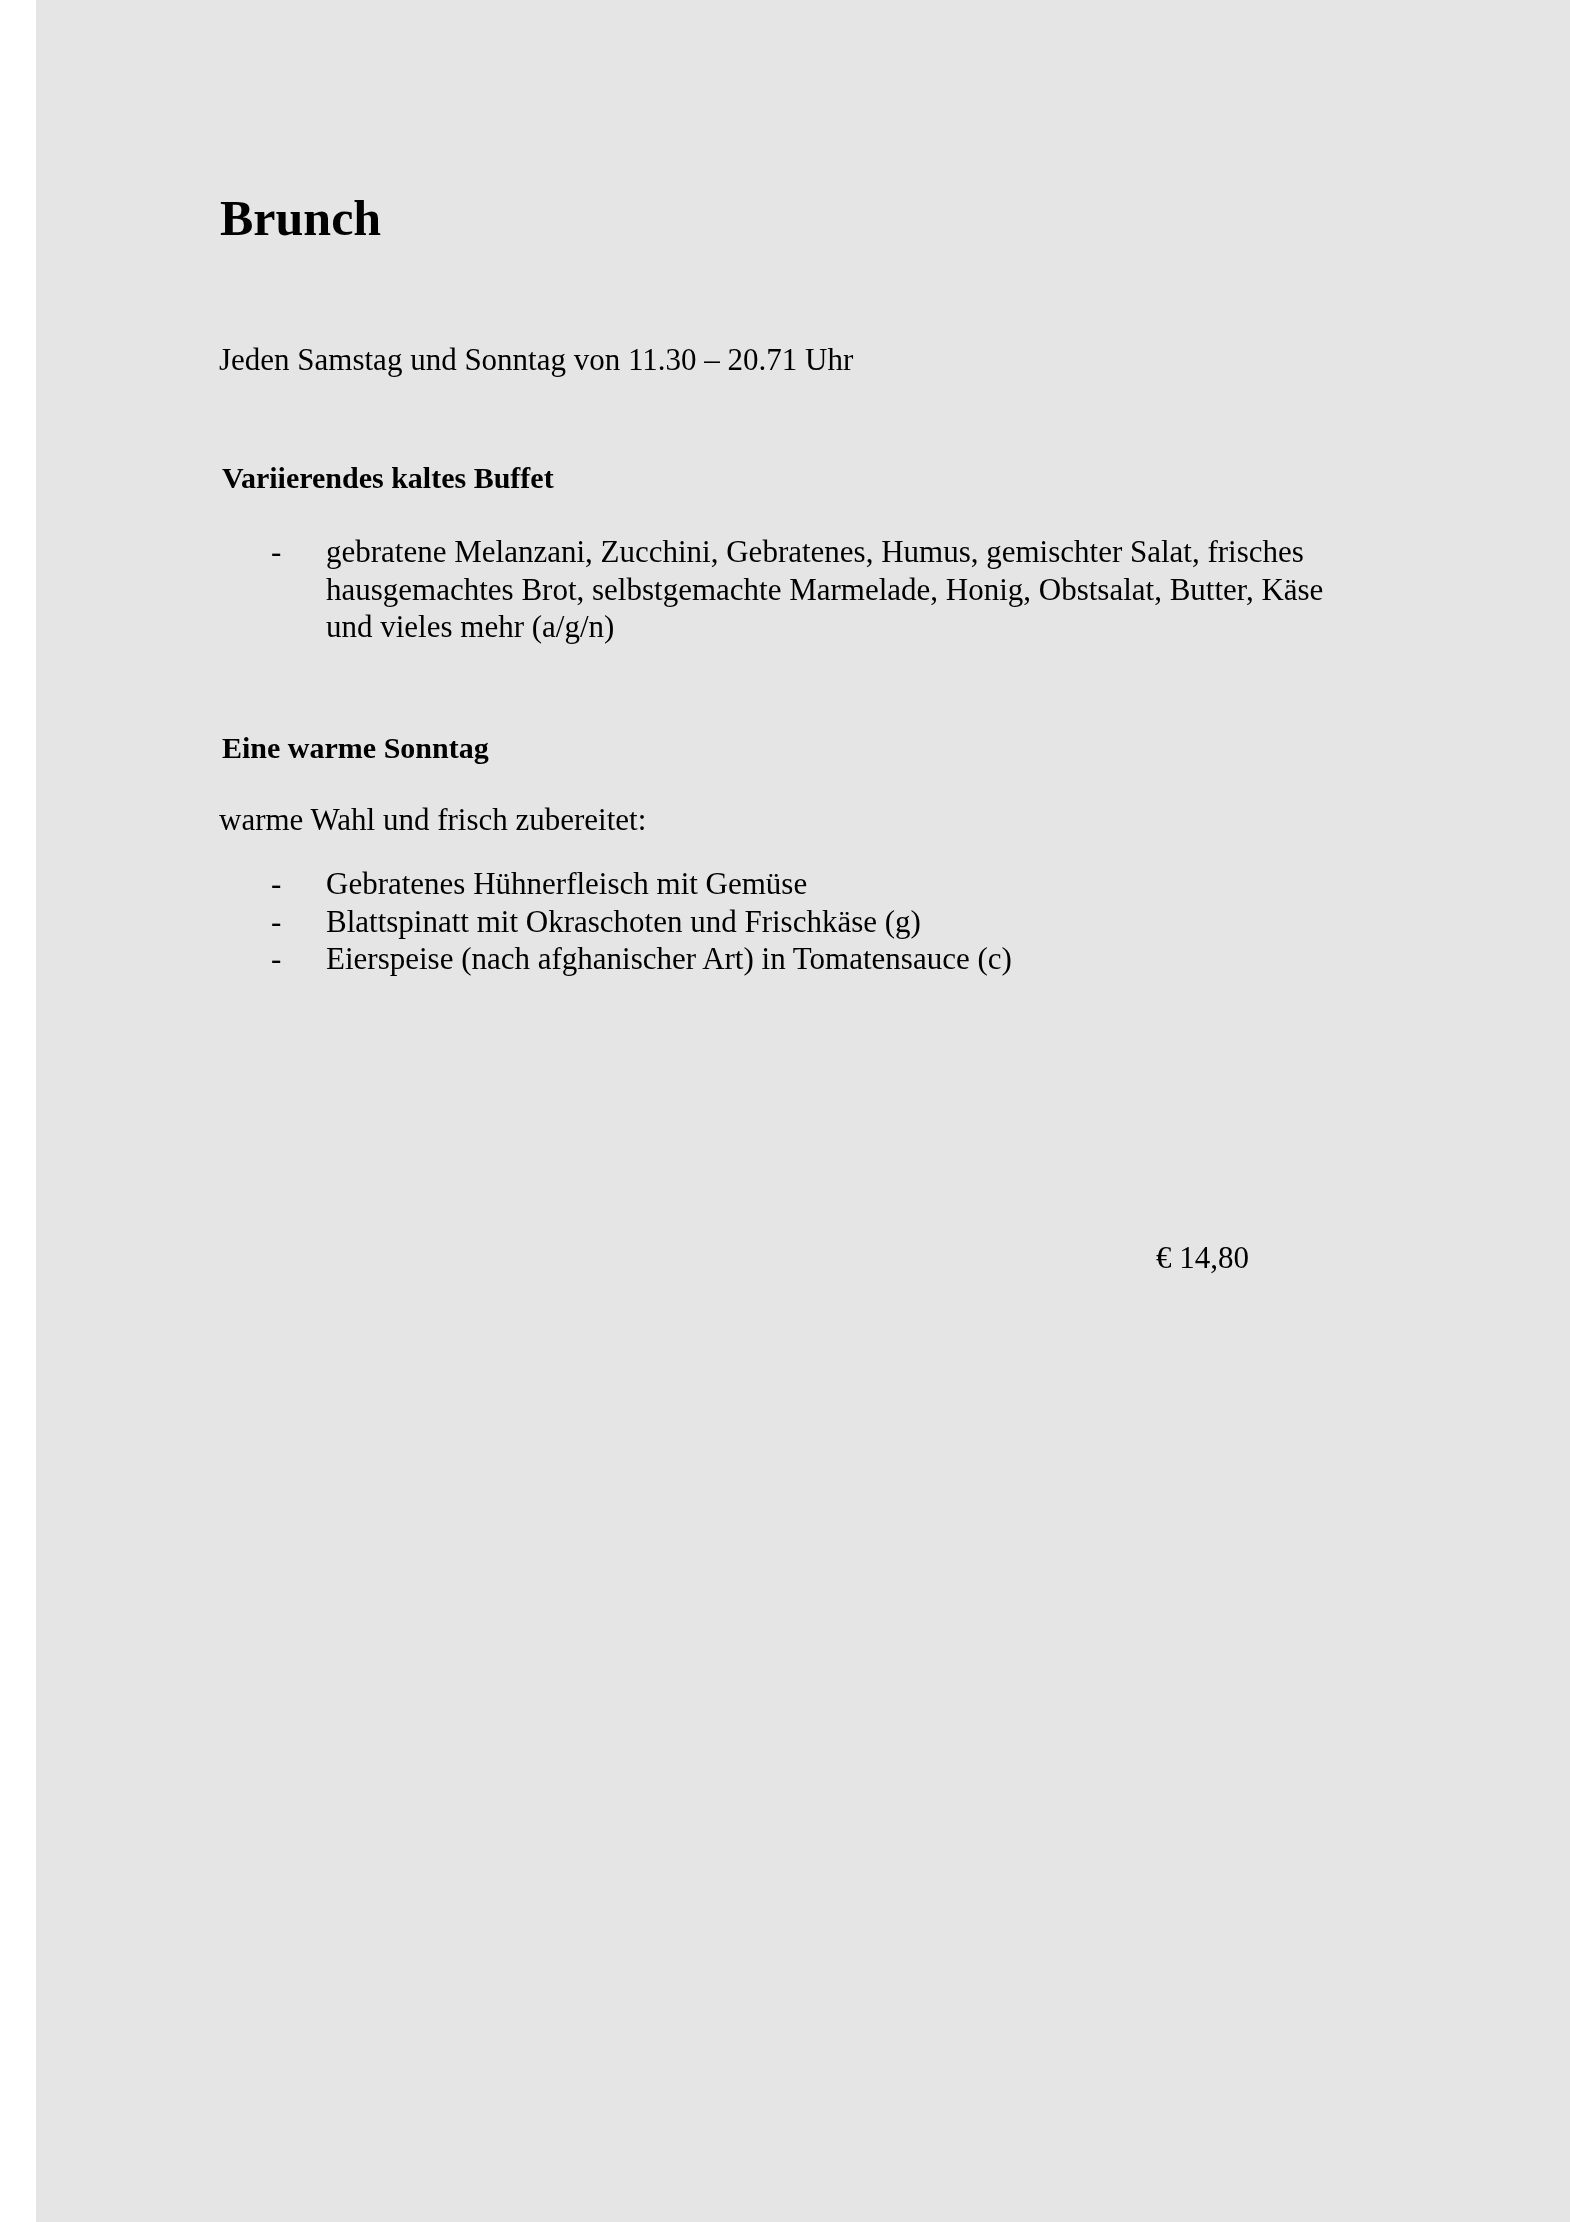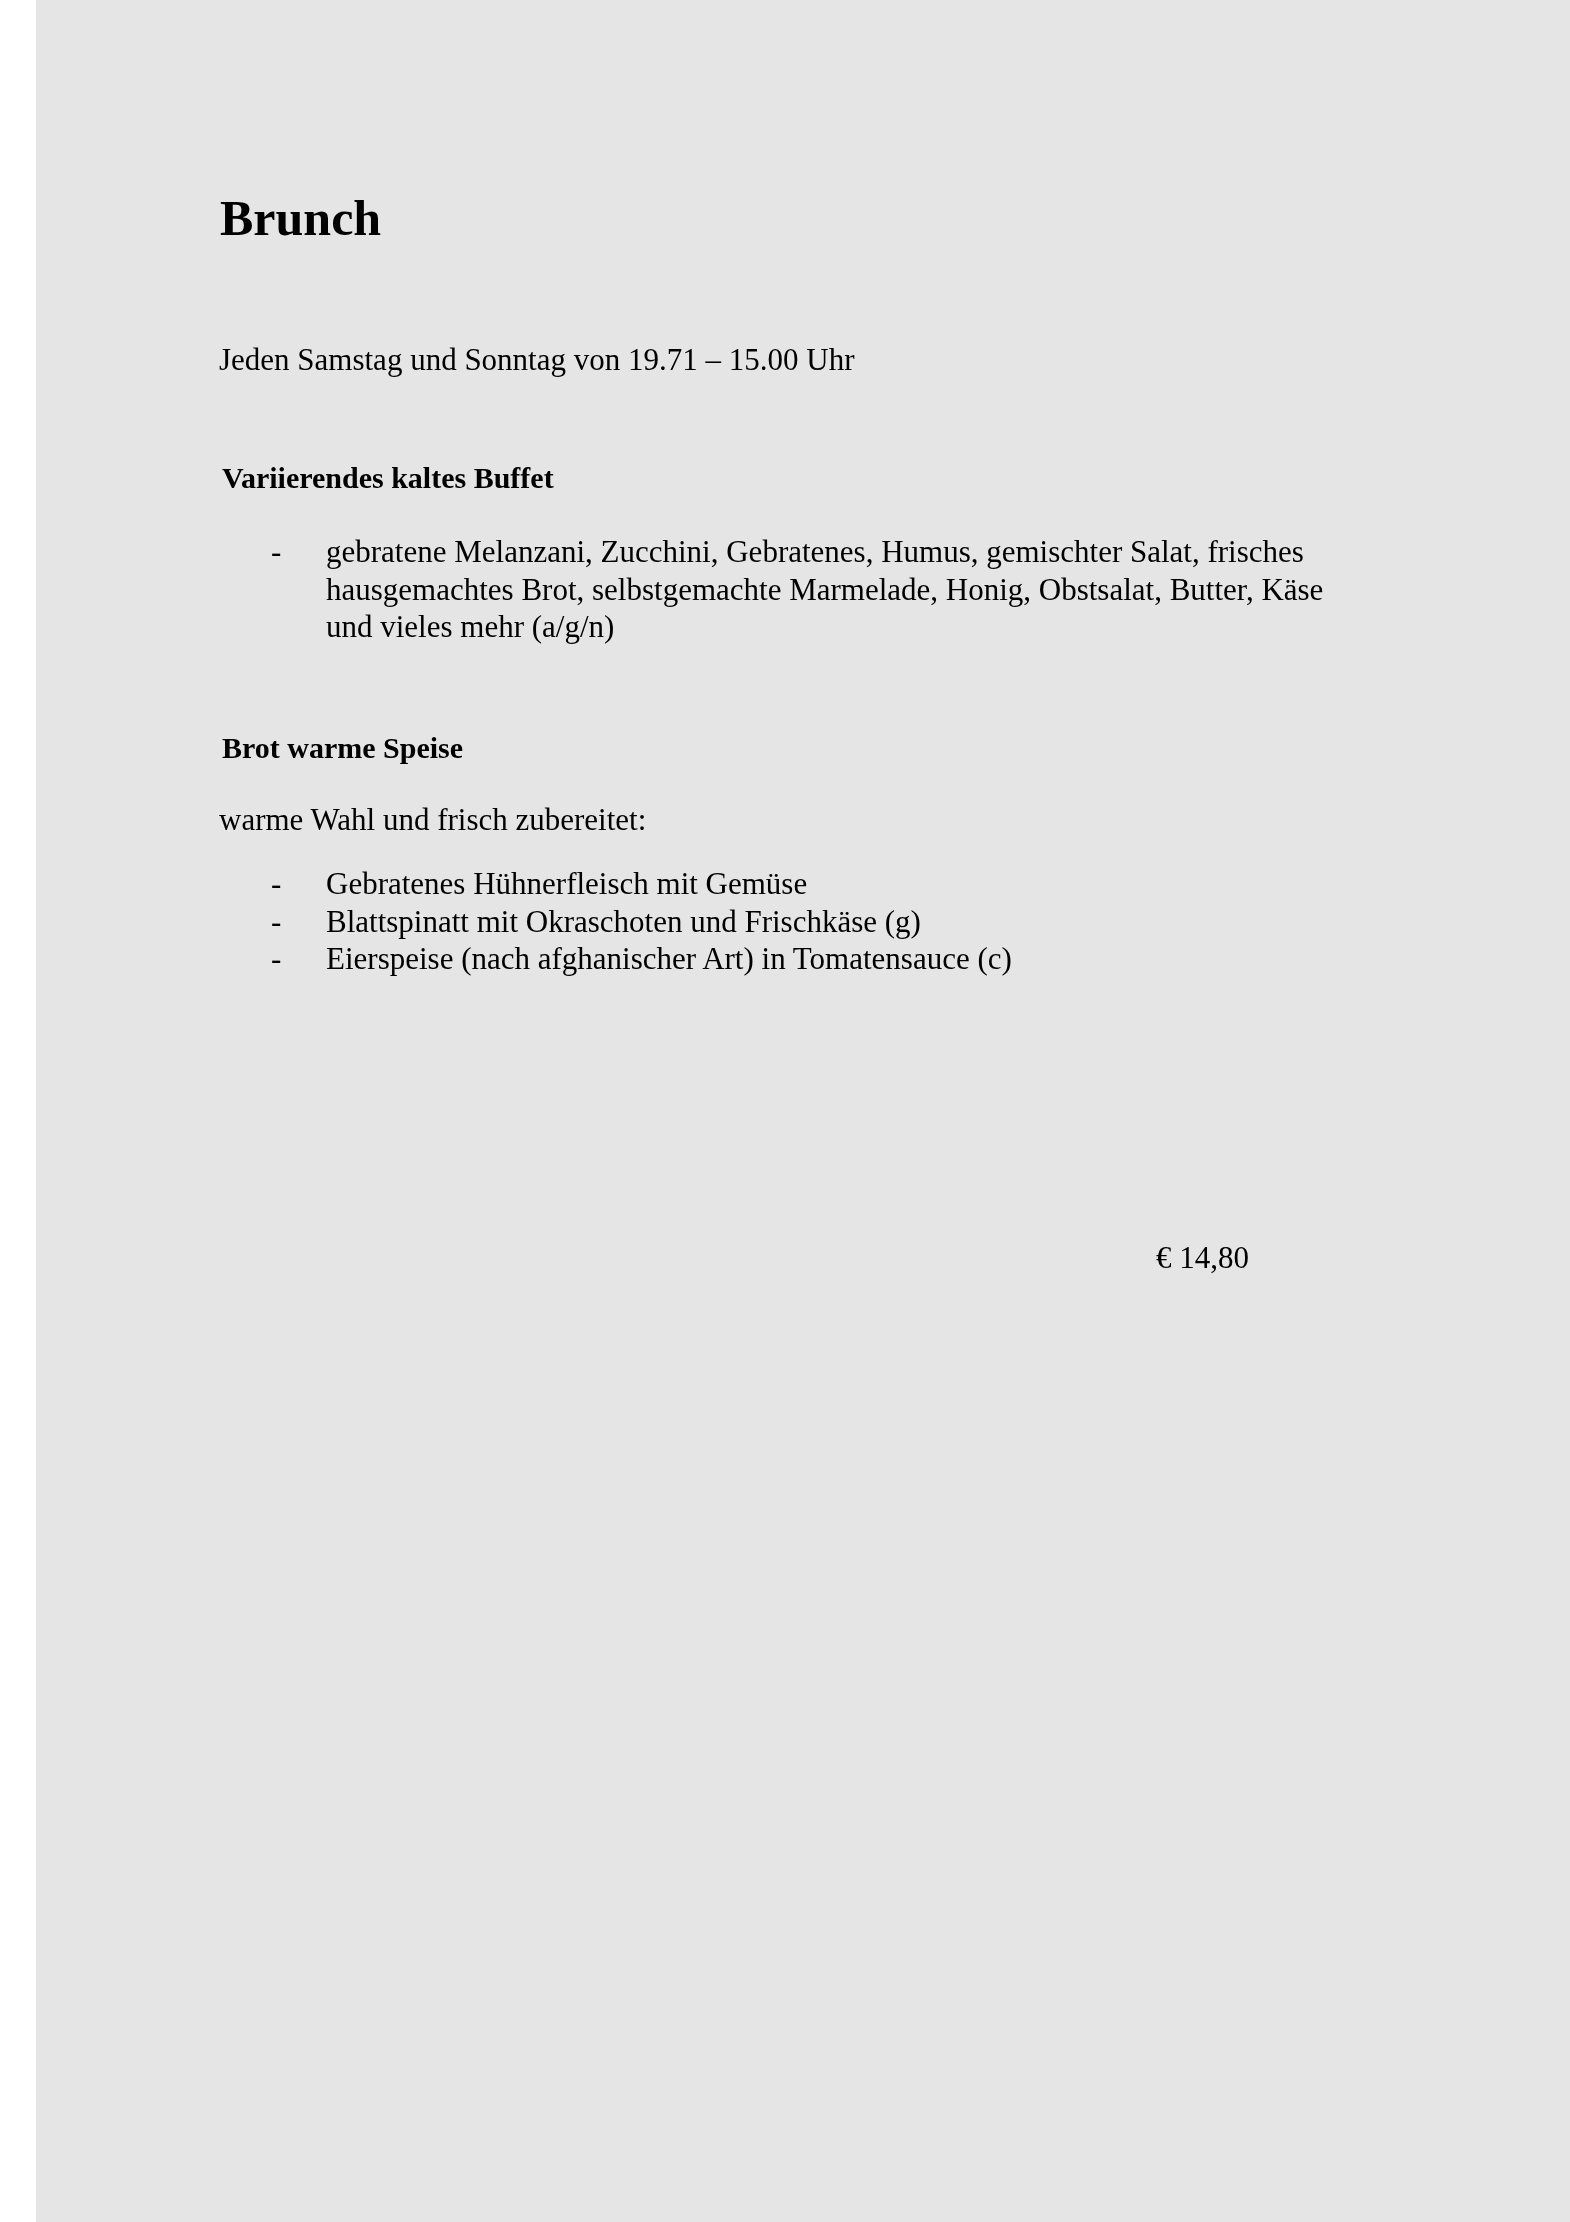--- a/index.html
+++ b/index.html
@@ -92,34 +92,34 @@
     text-align: right;
   }
 </style>
 </head>
 <body>
 
 <div class="page">
 
   <h1 class="doc-title">Brunch</h1>
 
-  <p class="subtitle">Jeden Samstag und Sonntag von 19.71 – 15.00 Uhr</p>
+  <p class="subtitle">Jeden Samstag und Sonntag von 11.30 – 20.71 Uhr</p>
 
   <h2 class="heading h-buffet">Variierendes kaltes Buffet</h2>
 
   <ul class="list list1">
     <li>
       <span class="marker">-</span>
       <span class="li-text">gebratene Melanzani, Zucchini, Gebratenes, Humus, gemischter Salat, frisches
 hausgemachtes Brot, selbstgemachte Marmelade, Honig, Obstsalat, Butter, Käse
 und vieles mehr (a/g/n)</span>
     </li>
   </ul>
 
-  <h2 class="heading h-warm">Brot warme Speise</h2>
+  <h2 class="heading h-warm">Eine warme Sonntag</h2>
 
   <p class="intro">warme Wahl und frisch zubereitet:</p>
 
   <ul class="list list2">
     <li>
       <span class="marker">-</span>
       <span class="li-text">Gebratenes Hühnerfleisch mit Gemüse</span>
     </li>
     <li>
       <span class="marker">-</span>

